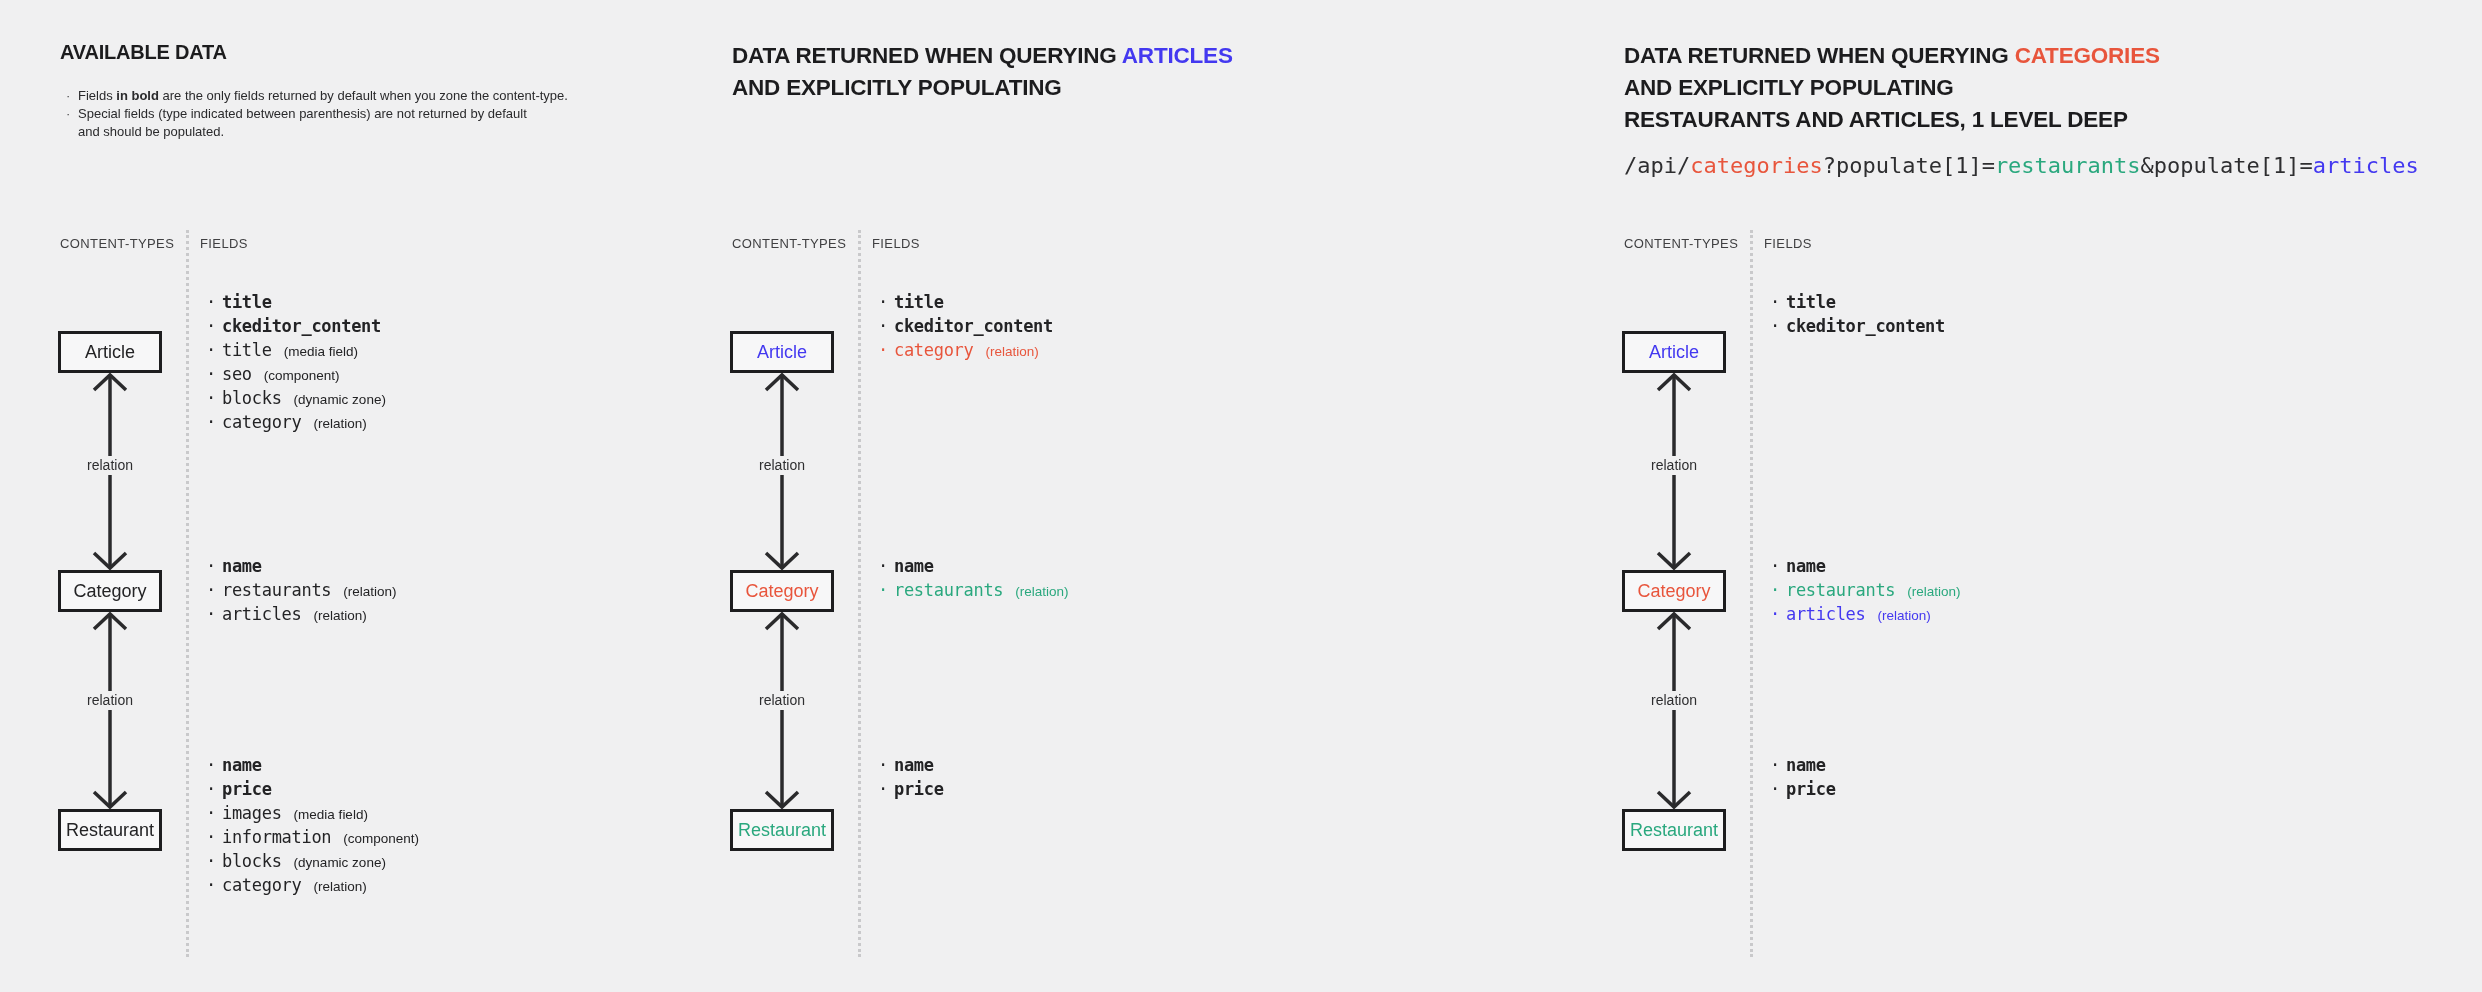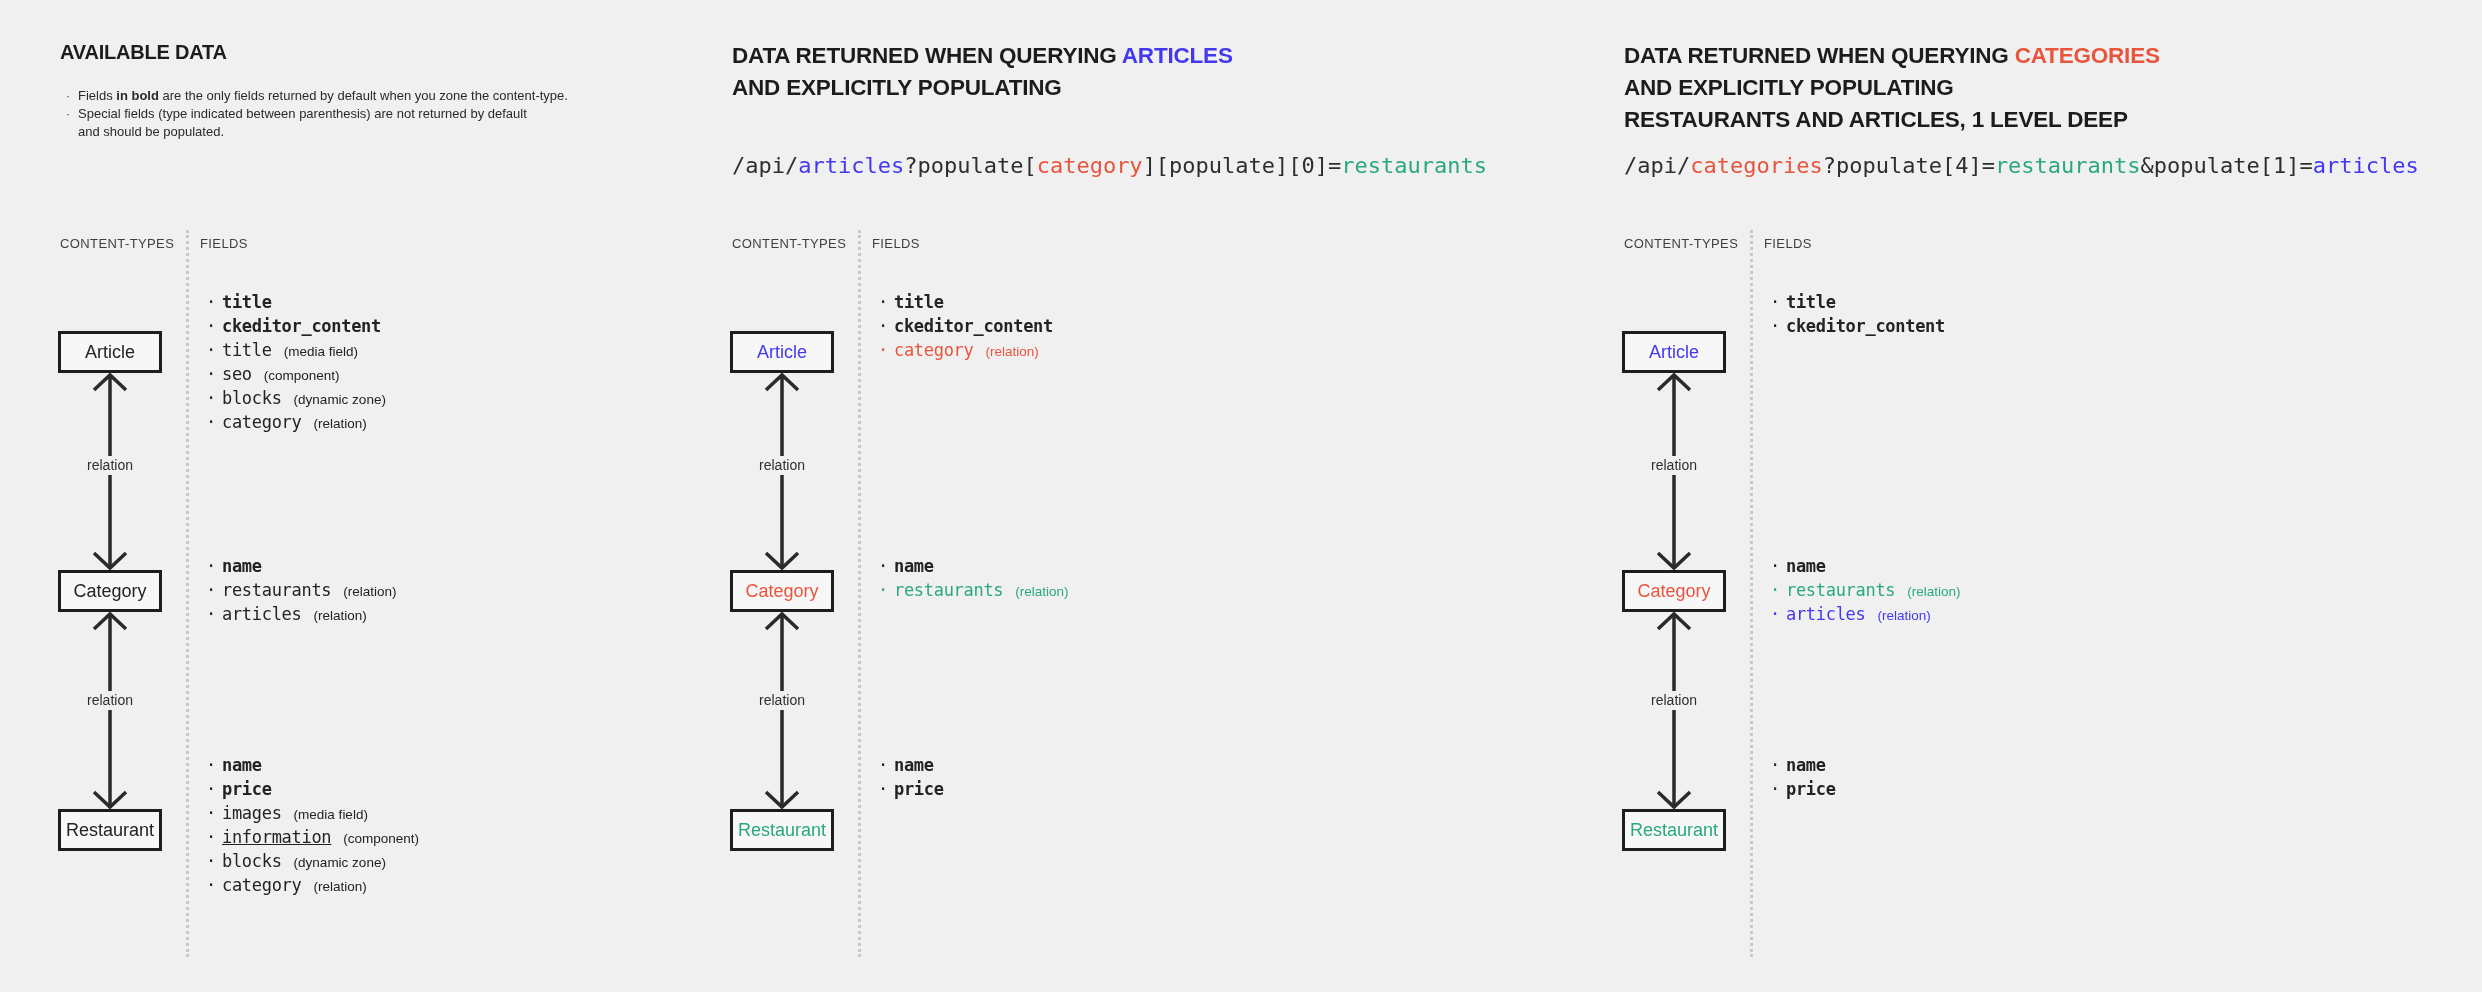--- a/index.html
+++ b/index.html
@@ -145,41 +145,40 @@
             <span class="fbullet" style="color: rgb(35, 35, 37);">·</span>
             <span class="fname b" style="color: rgb(35, 35, 37);">price</span>
           </div>
           <div class="frow">
             <span class="fbullet" style="color: rgb(35, 35, 37);">·</span>
             <span class="fname" style="color: rgb(35, 35, 37);">images</span>
             <span class="ftype" style="color: rgb(35, 35, 37);">(media field)</span>
           </div>
           <div class="frow">
             <span class="fbullet" style="color: rgb(35, 35, 37);">·</span>
-            <span class="fname" style="color: rgb(35, 35, 37); text-decoration: underline;">information</span>
+            <span class="fname" style="color: rgb(35, 35, 37);">information</span>
             <span class="ftype" style="color: rgb(35, 35, 37);">(component)</span>
           </div>
           <div class="frow">
             <span class="fbullet" style="color: rgb(35, 35, 37);">·</span>
             <span class="fname" style="color: rgb(35, 35, 37);">blocks</span>
             <span class="ftype" style="color: rgb(35, 35, 37);">(dynamic zone)</span>
           </div>
           <div class="frow">
             <span class="fbullet" style="color: rgb(35, 35, 37);">·</span>
             <span class="fname" style="color: rgb(35, 35, 37);">category</span>
             <span class="ftype" style="color: rgb(35, 35, 37);">(relation)</span>
           </div>
         </div>
       </div>
   </section>
 
   <section class="column" style="left:730px;">
     <h1 class="title title-sm"><span>DATA RETURNED WHEN QUERYING </span><span style="color: rgb(67, 56, 240);">ARTICLES</span><br><span>AND EXPLICITLY POPULATING</span><br></h1>
 
-    <div class="code"><span>/api/</span><span style="color: rgb(67, 56, 240);">articles</span><span>?populate[</span><span style="color: rgb(232, 85, 60);">category</span><span>][populate][0]=</span><span style="color: rgb(42, 168, 126);">restaurants</span></div>
     <div class="col-label ct-label">CONTENT-TYPES</div>
     <div class="col-label f-label">FIELDS</div>
     <div class="dotted"></div>
     <svg class="arrows" width="110" height="992" viewBox="0 0 110 992">
       <g stroke="#2a2a2c" stroke-width="3.5" fill="none">
         <line x1="52" y1="376" x2="52" y2="566"></line>
         <path d="M36 390 L52 375 L68 390"></path>
         <path d="M36 553 L52 568 L68 553"></path>
         <line x1="52" y1="615" x2="52" y2="805"></line>
         <path d="M36 629 L52 614 L68 629"></path>
@@ -233,21 +232,21 @@
             <span class="fbullet" style="color: rgb(35, 35, 37);">·</span>
             <span class="fname b" style="color: rgb(35, 35, 37);">price</span>
           </div>
         </div>
       </div>
   </section>
 
   <section class="column" style="left:1622px;">
     <h1 class="title title-sm"><span>DATA RETURNED WHEN QUERYING </span><span style="color: rgb(232, 85, 60);">CATEGORIES</span><br><span>AND EXPLICITLY POPULATING</span><br><span>RESTAURANTS AND ARTICLES, 1 LEVEL DEEP</span></h1>
 
-    <div class="code"><span>/api/</span><span style="color: rgb(232, 85, 60);">categories</span><span>?populate[4]=</span><span style="color: rgb(42, 168, 126);">restaurants</span><span>&amp;populate[1]=</span><span style="color: rgb(67, 56, 240);">articles</span></div>
+    <div class="code"><span>/api/</span><span style="color: rgb(232, 85, 60);">categories</span><span>?populate[1]=</span><span style="color: rgb(42, 168, 126);">restaurants</span><span>&amp;populate[1]=</span><span style="color: rgb(67, 56, 240);">articles</span></div>
     <div class="col-label ct-label">CONTENT-TYPES</div>
     <div class="col-label f-label">FIELDS</div>
     <div class="dotted"></div>
     <svg class="arrows" width="110" height="992" viewBox="0 0 110 992">
       <g stroke="#2a2a2c" stroke-width="3.5" fill="none">
         <line x1="52" y1="376" x2="52" y2="566"></line>
         <path d="M36 390 L52 375 L68 390"></path>
         <path d="M36 553 L52 568 L68 553"></path>
         <line x1="52" y1="615" x2="52" y2="805"></line>
         <path d="M36 629 L52 614 L68 629"></path>

